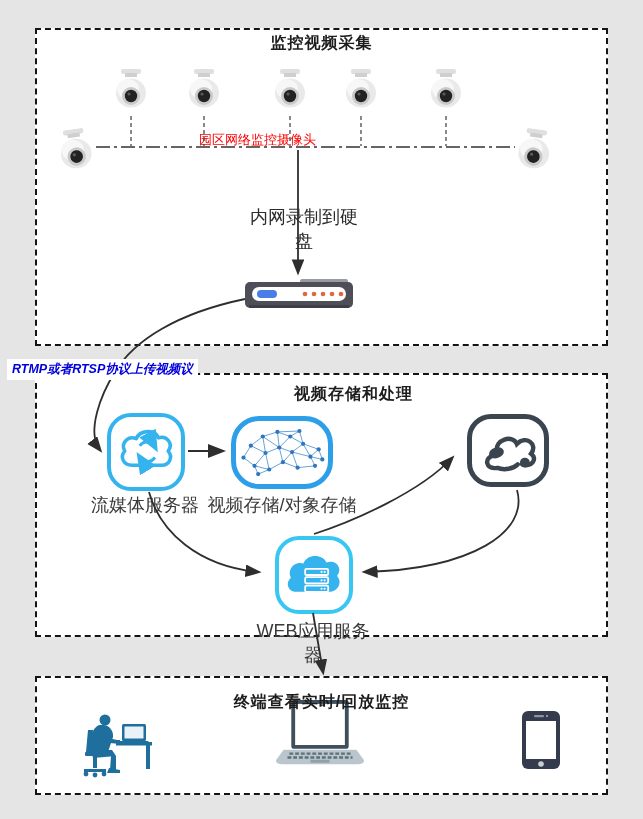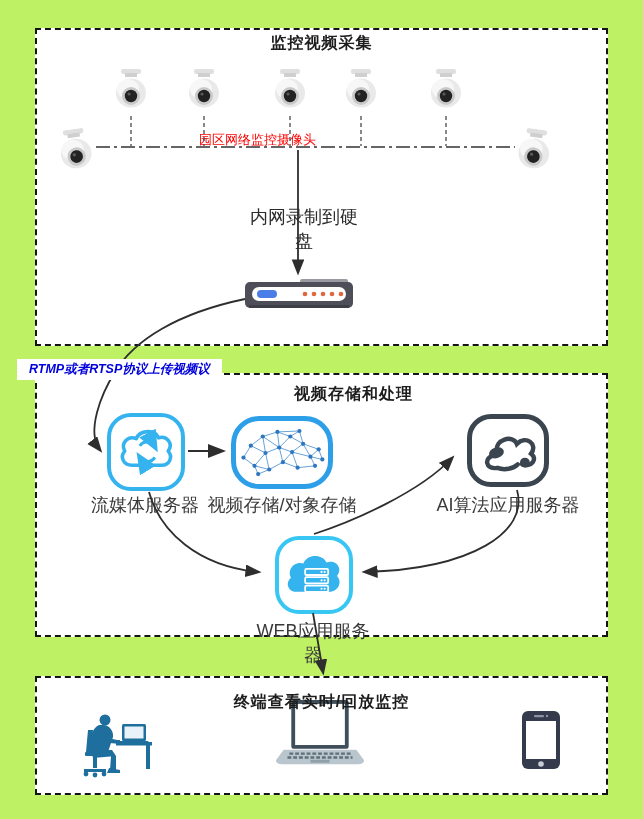--- a/index.html
+++ b/index.html
@@ -1,33 +1,33 @@
 <!DOCTYPE html>
 <html><head>
 <meta charset="utf-8">
 <style>
   html,body{margin:0;padding:0;background:#000;}
-  .canvas{position:relative;width:643px;height:819px;background:#bef264;overflow:hidden;
+  .canvas{position:relative;width:643px;height:819px;background:#e5e5e5;overflow:hidden;
           font-family:"Liberation Sans","DejaVu Sans",sans-serif;}
   .panel{position:absolute;left:35px;width:573px;background:#fff;
          border:2px dashed #141414;box-sizing:border-box;z-index:1;}
   #panel1{top:28px;height:318px;}
   #panel2{top:373px;height:264px;}
   #panel3{top:676px;height:119px;}
   .panel-title{position:absolute;left:35px;width:573px;text-align:center;
          font-size:16px;font-weight:bold;color:#1d1d1d;z-index:3;letter-spacing:1px;}
   #t1{top:33px;} #t2{top:384px;margin-left:32px;} #t3{top:692px;}
   .abs{position:absolute;z-index:2;}
   .lbl{position:absolute;z-index:3;font-size:18px;color:#3a3a3a;text-align:center;}
   .red{color:#fe0000;}
   #cameras-label{left:184px;top:131px;width:132px;font-size:13px;text-align:right;}
   #record-label{left:248px;top:205px;width:112px;color:#2b2b2b;}
   #recorder-label{left:240px;top:317px;width:118px;font-size:14px;}
-  #rtmp-label{left:17px;top:359px;z-index:6;background:#fff;color:#0000dd;
-      font-size:12.5px;font-weight:bold;font-style:italic;padding:2px 12px;white-space:nowrap;}
+  #rtmp-label{left:7px;top:359px;z-index:6;background:#fff;color:#0000dd;
+      font-size:12.5px;font-weight:bold;font-style:italic;padding:2px 5px;white-space:nowrap;}
   #stream-label{left:85px;top:493px;width:120px;}
   #storage-label{left:207px;top:493px;width:150px;}
   #ai-label{left:433px;top:493px;width:150px;}
   #web-label{left:248px;top:619px;width:130px;}
   .node{position:absolute;background:#fff;box-sizing:border-box;z-index:2;
         display:flex;align-items:center;justify-content:center;}
   #n-stream{left:107px;top:413px;width:78px;height:78px;border:4px solid #35b3ee;border-radius:24px;}
   #n-storage{left:231px;top:416px;width:102px;height:73px;border:5px solid #2d9fe8;border-radius:28px;}
   #n-ai{left:467px;top:414px;width:82px;height:73px;border:5px solid #3a4550;border-radius:24px;}
   #n-web{left:275px;top:536px;width:78px;height:78px;border:4px solid #38c6f3;border-radius:24px;}
@@ -193,21 +193,20 @@
         <circle cx="43.5" cy="41" r="1.2"></circle>
           <circle cx="47" cy="41" r="1.2"></circle>
         <circle cx="43.5" cy="50.5" r="1.2"></circle>
           <circle cx="47" cy="50.5" r="1.2"></circle>
       </g>
     </svg>
   </div>
 
   <div class="lbl" id="stream-label">流媒体服务器</div>
   <div class="lbl" id="storage-label">视频存储/对象存储</div>
-  <div class="lbl" id="ai-label">AI算法应用服务器</div>
   <div class="lbl" id="web-label">WEB应用服务器</div>
 
   <svg class="abs" style="left:80px;top:712px" width="76" height="66" viewBox="0 0 76 66">
     <g fill="#1e6f9e">
       <circle cx="25" cy="8" r="5.5"></circle>
       <path d="M19,13 C13,16 10,23 11,31 L11,40 L28,40 L33,25 C34,18 28,12 22,13 Z"></path>
       <path d="M21,20 C27,26 33,28 40,28 L40,32 L20,30 Z"></path>
       <path d="M11,38 L32,38 L36,44 L13,46 Z"></path>
       <path d="M31,44 L36,44 L36,58 L30,58 Z"></path>
       <path d="M29,56 L40,58 L40,61 L27,61 Z"></path>

